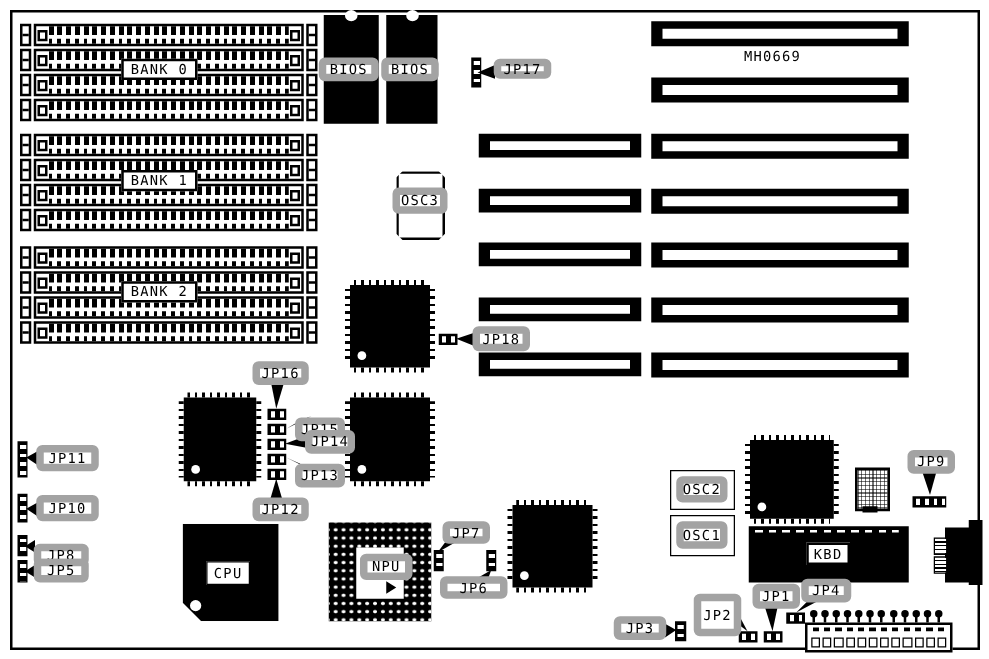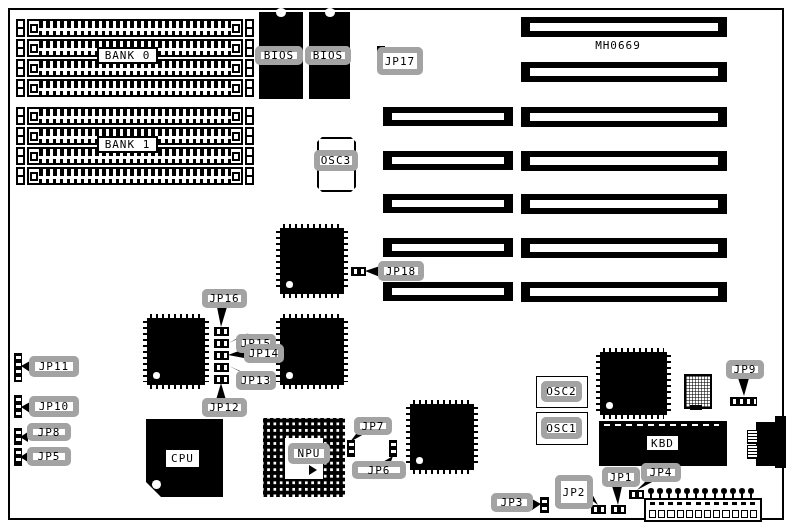--- a/index.html
+++ b/index.html
@@ -126,20 +126,39 @@
     <div class="simm" style="top:40px">
         <i class="clip l"></i>
         <i class="clip r"></i>
       </div>
     <div class="simm" style="top:60px">
         <i class="clip l"></i>
         <i class="clip r"></i>
       </div>
     <div class="lbl-sq" style="left:83px;top:29px;width:61px;height:17px">BANK 1</div>
   </div>
+  <div class="bank" style="top:197px">
+    <div class="simm" style="top:0">
+        <i class="clip l"></i>
+        <i class="clip r"></i>
+      </div>
+    <div class="simm" style="top:20px">
+        <i class="clip l"></i>
+        <i class="clip r"></i>
+      </div>
+    <div class="simm" style="top:40px">
+        <i class="clip l"></i>
+        <i class="clip r"></i>
+      </div>
+    <div class="simm" style="top:60px">
+        <i class="clip l"></i>
+        <i class="clip r"></i>
+      </div>
+    <div class="lbl-sq" style="left:83px;top:28px;width:61px;height:17px">BANK 2</div>
+  </div>
 
   <div class="slot" style="left:521px;top:17px;width:206px;height:20px"></div>
   <div class="slot" style="left:521px;top:62px;width:206px;height:20px"></div>
   <div class="slot" style="left:521px;top:107px;width:206px;height:20px"></div>
   <div class="slot" style="left:521px;top:151px;width:206px;height:20px"></div>
   <div class="slot" style="left:521px;top:194px;width:206px;height:20px"></div>
   <div class="slot" style="left:521px;top:238px;width:206px;height:20px"></div>
   <div class="slot" style="left:521px;top:282px;width:206px;height:20px"></div>
   <div class="slot" style="left:383px;top:107px;width:130px;height:19px"></div>
   <div class="slot" style="left:383px;top:151px;width:130px;height:19px"></div>
@@ -267,33 +286,33 @@
     <polygon points="582,493 590,490 598,505" fill="#000"></polygon>
     <polygon points="612,486 622,486 618,505" fill="#000"></polygon>
     <polygon points="646,481 654,481 637,490" fill="#000"></polygon>
     <polygon points="738,378 749,378 744,396" fill="#000"></polygon>
   </svg>
 
   <div class="lbl" style="left:255px;top:46px;width:48px;height:19px">BIOS</div>
   <div class="lbl" style="left:305px;top:46px;width:46px;height:19px">BIOS</div>
   <div class="txt" style="left:588px;top:38px;width:60px;height:14px">MH0669</div>
 
-  <div class="lbl" style="left:377px;top:47px;width:46px;height:28px">JP17</div>
+  <div class="lbl" style="left:395px;top:47px;width:46px;height:16px">JP17</div>
   <div class="lbl" style="left:314px;top:150px;width:44px;height:21px">OSC3</div>
   <div class="lbl" style="left:378px;top:261px;width:46px;height:20px">JP18</div>
 
   <div class="lbl" style="left:202px;top:289px;width:45px;height:19px">JP16</div>
   <div class="lbl" style="left:236px;top:334px;width:40px;height:19px">JP15</div>
   <div class="lbl" style="left:244px;top:344px;width:40px;height:19px">JP14</div>
   <div class="lbl" style="left:236px;top:371px;width:40px;height:19px">JP13</div>
   <div class="lbl" style="left:202px;top:398px;width:45px;height:19px">JP12</div>
 
   <div class="lbl" style="left:29px;top:356px;width:50px;height:21px">JP11</div>
   <div class="lbl" style="left:29px;top:396px;width:50px;height:21px">JP10</div>
-  <div class="lbl" style="left:27px;top:423px;width:44px;height:18px">JP8</div>
+  <div class="lbl" style="left:27px;top:435px;width:44px;height:18px">JP8</div>
   <div class="lbl" style="left:27px;top:447px;width:44px;height:19px">JP5</div>
 
   <div class="lbl-sq thin" style="left:165px;top:449px;width:35px;height:19px">CPU</div>
   <div class="lbl" style="left:288px;top:443px;width:42px;height:21px">NPU</div>
   <div class="lbl" style="left:354px;top:417px;width:38px;height:18px">JP7</div>
   <div class="lbl" style="left:352px;top:461px;width:54px;height:18px">JP6</div>
 
   <div class="lbl" style="left:541px;top:381px;width:41px;height:21px">OSC2</div>
   <div class="lbl" style="left:541px;top:417px;width:41px;height:22px">OSC1</div>
   <div class="lbl" style="left:726px;top:360px;width:38px;height:19px">JP9</div>

